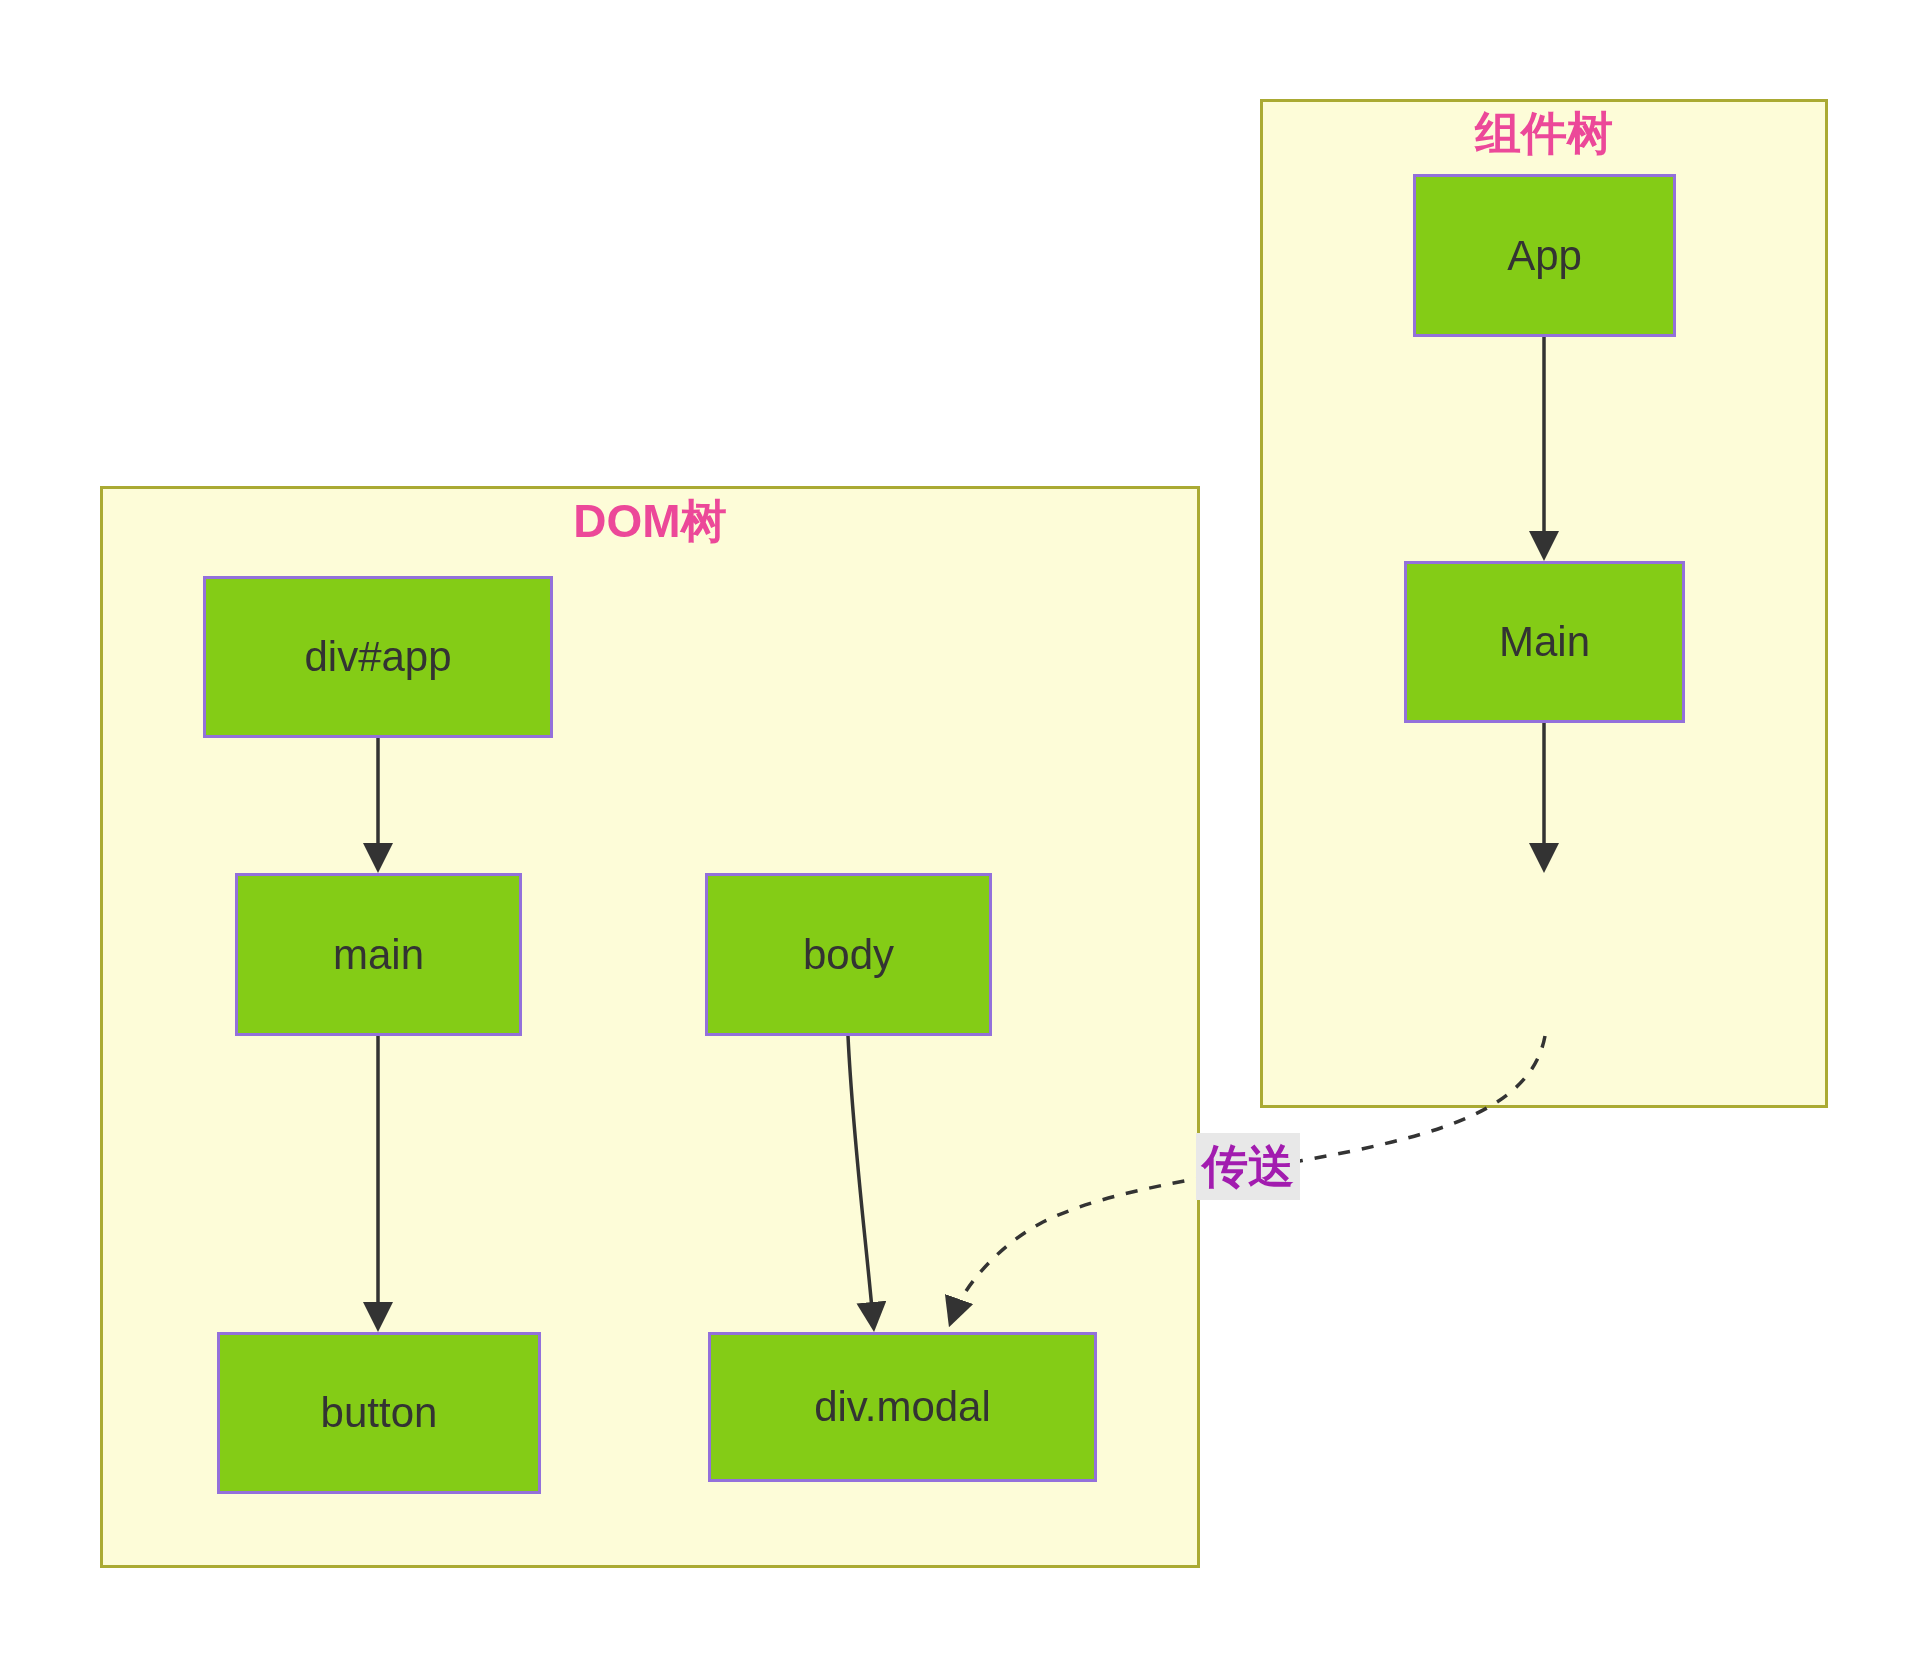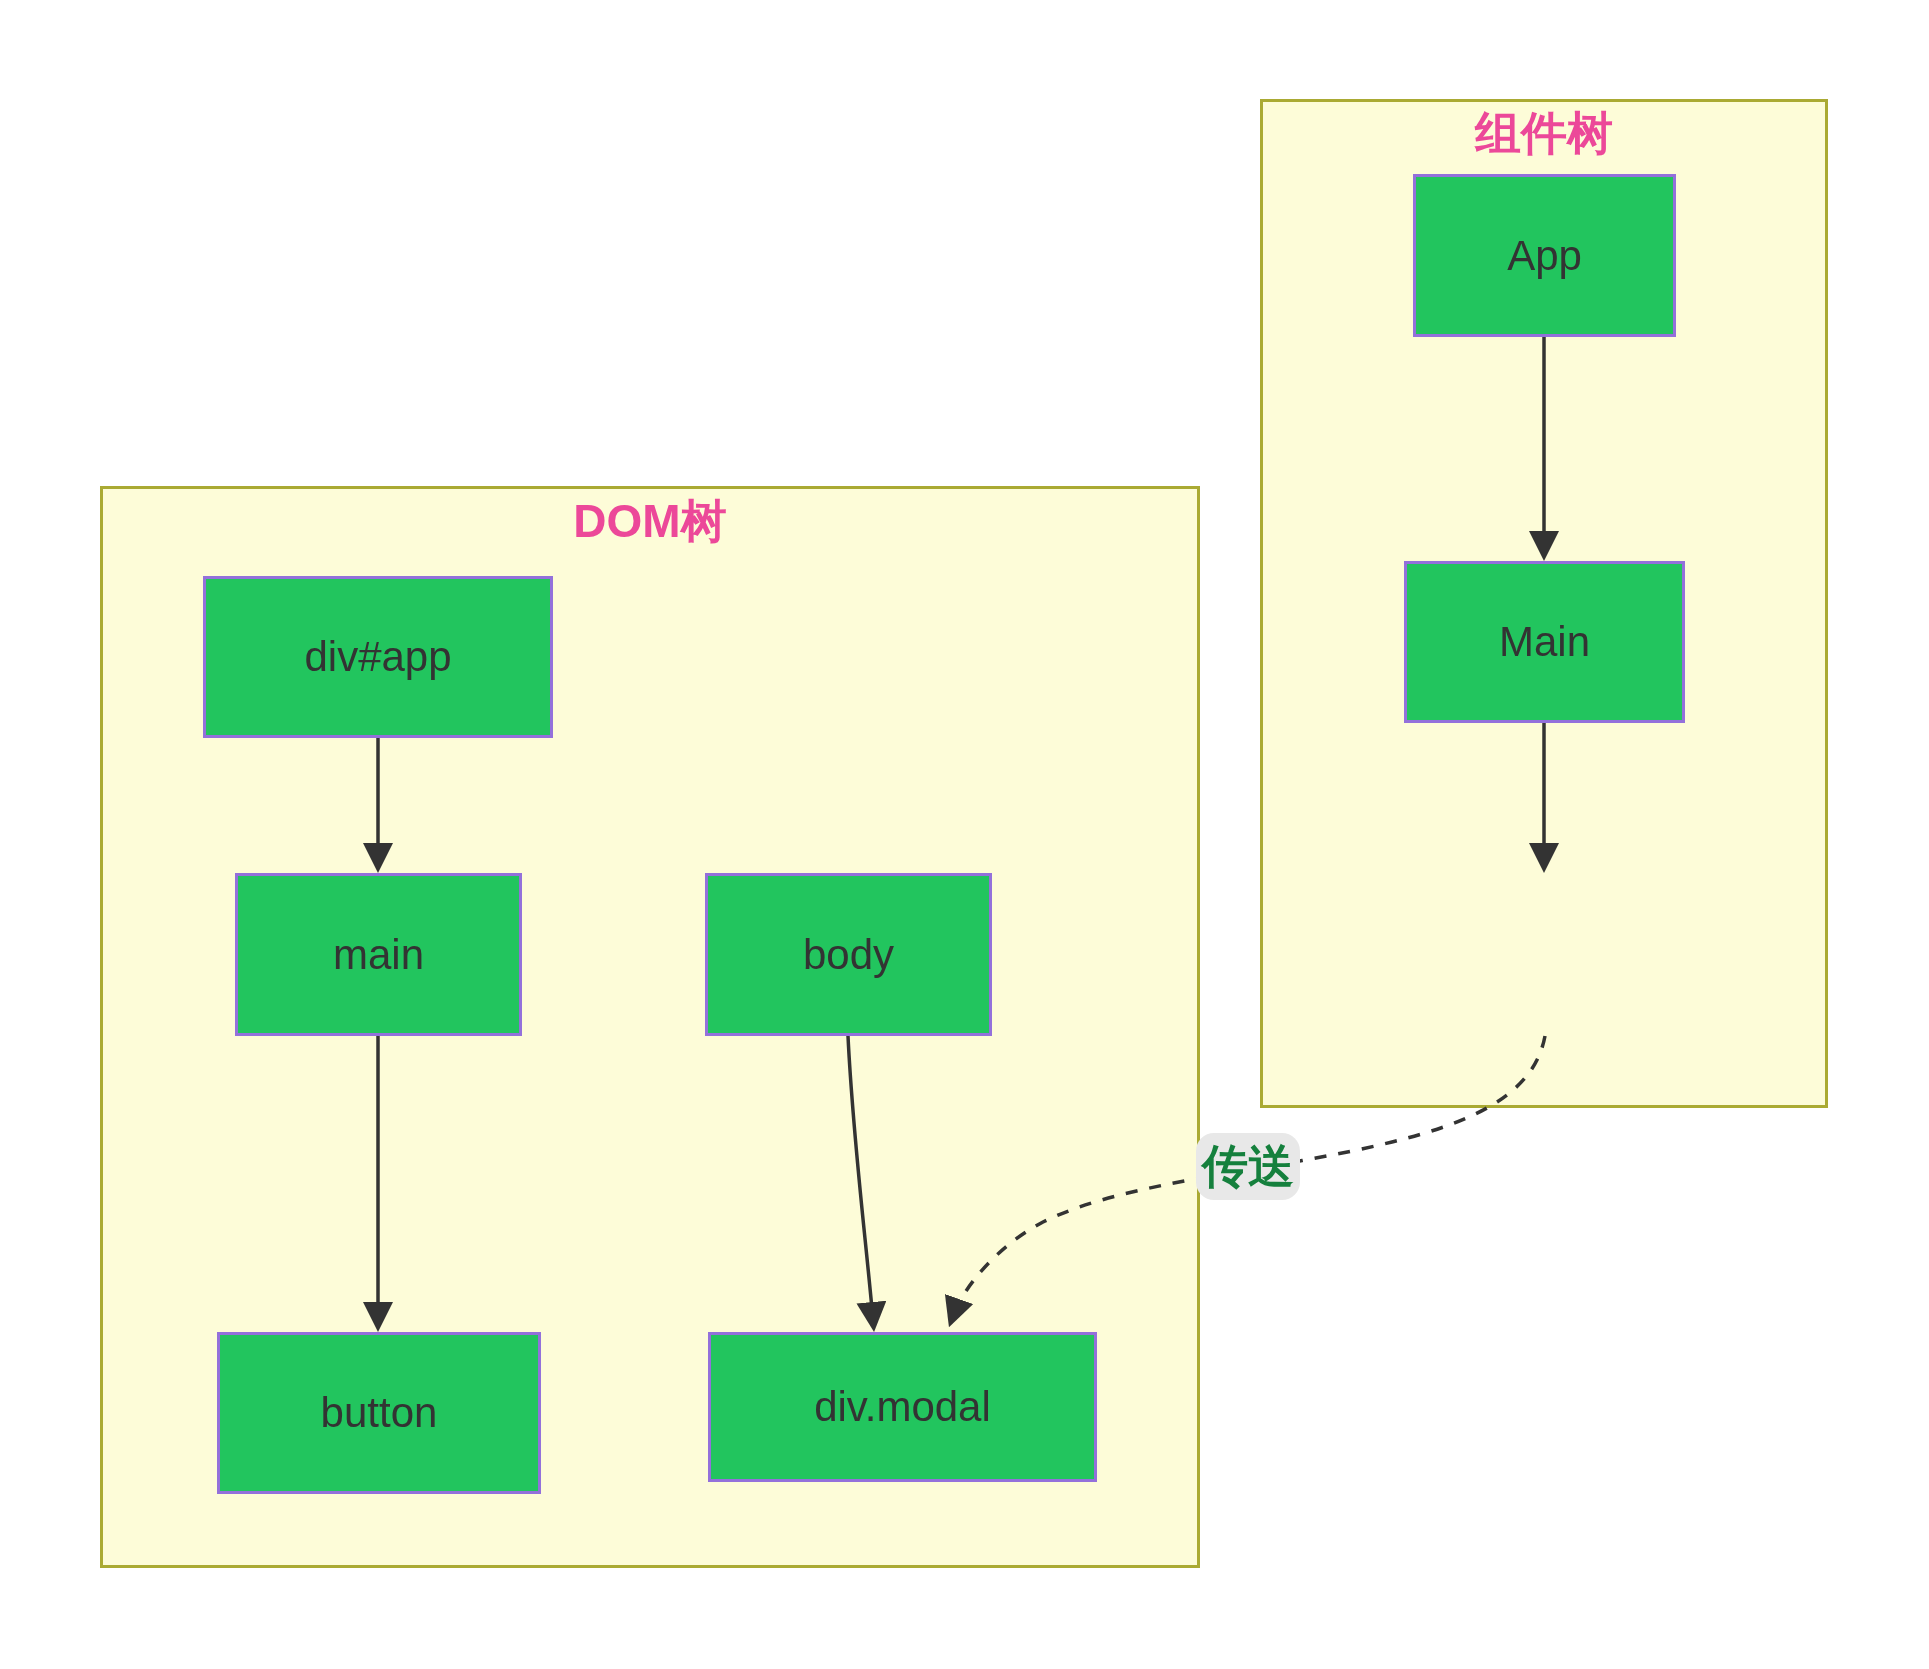--- a/index.html
+++ b/index.html
@@ -30,38 +30,37 @@
     line-height: 1.1;
   }
   .edges-layer {
     position: absolute;
     left: 0;
     top: 0;
     pointer-events: none;
   }
   .node {
     position: absolute;
-    background: #22c55e;
+    background: #84cc16;
     border: 3px solid #9370db;
     box-sizing: border-box;
     display: flex;
     align-items: center;
     justify-content: center;
     font-size: 42px;
     color: #333333;
   }
   .edge-label {
     position: absolute;
     background: #e8e8e8;
-    color: #15803d;
+    color: #a21caf;
     font-size: 46px;
     font-weight: 600;
     padding: 6px 6px;
     line-height: 1.2;
-    border-radius: 18px;
   }
   .watermark {
     position: absolute;
     right: 44px;
     top: 1594px;
     font-size: 30px;
     color: #b9b9b9;
     text-shadow: 2px 2px 0 #ffffff, -1px -1px 0 #f2f2f2;
     letter-spacing: 1px;
   }

